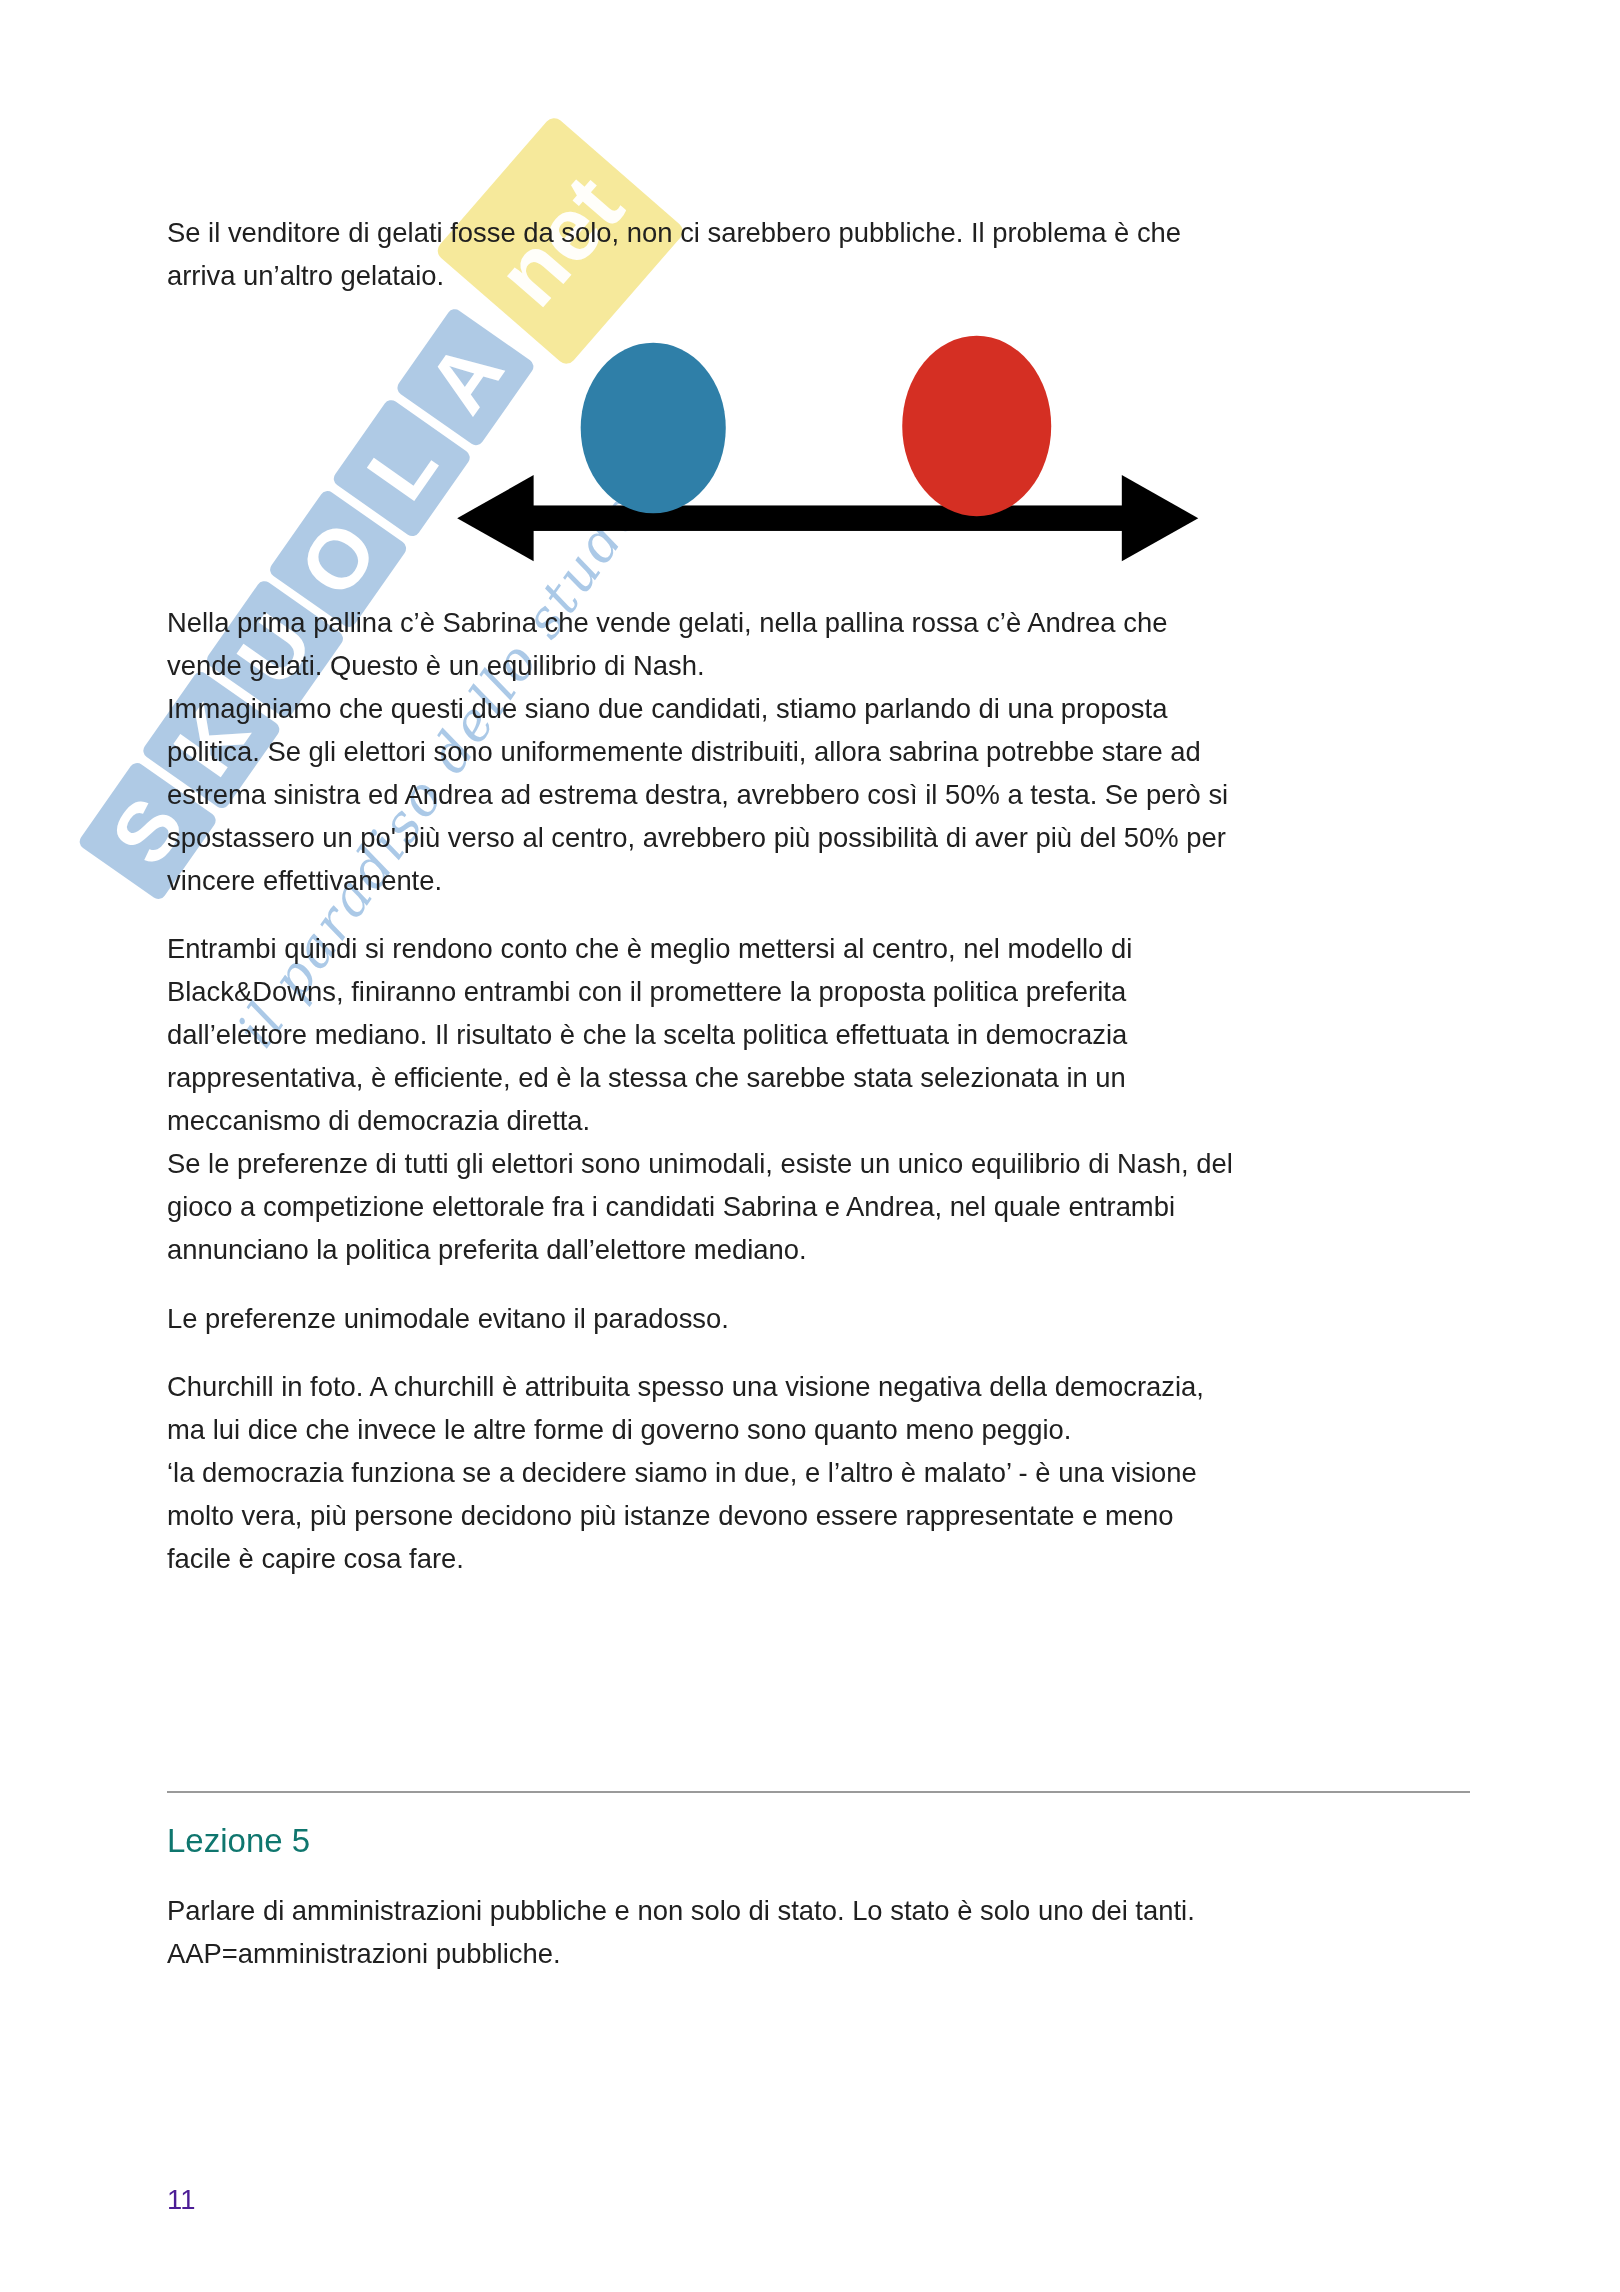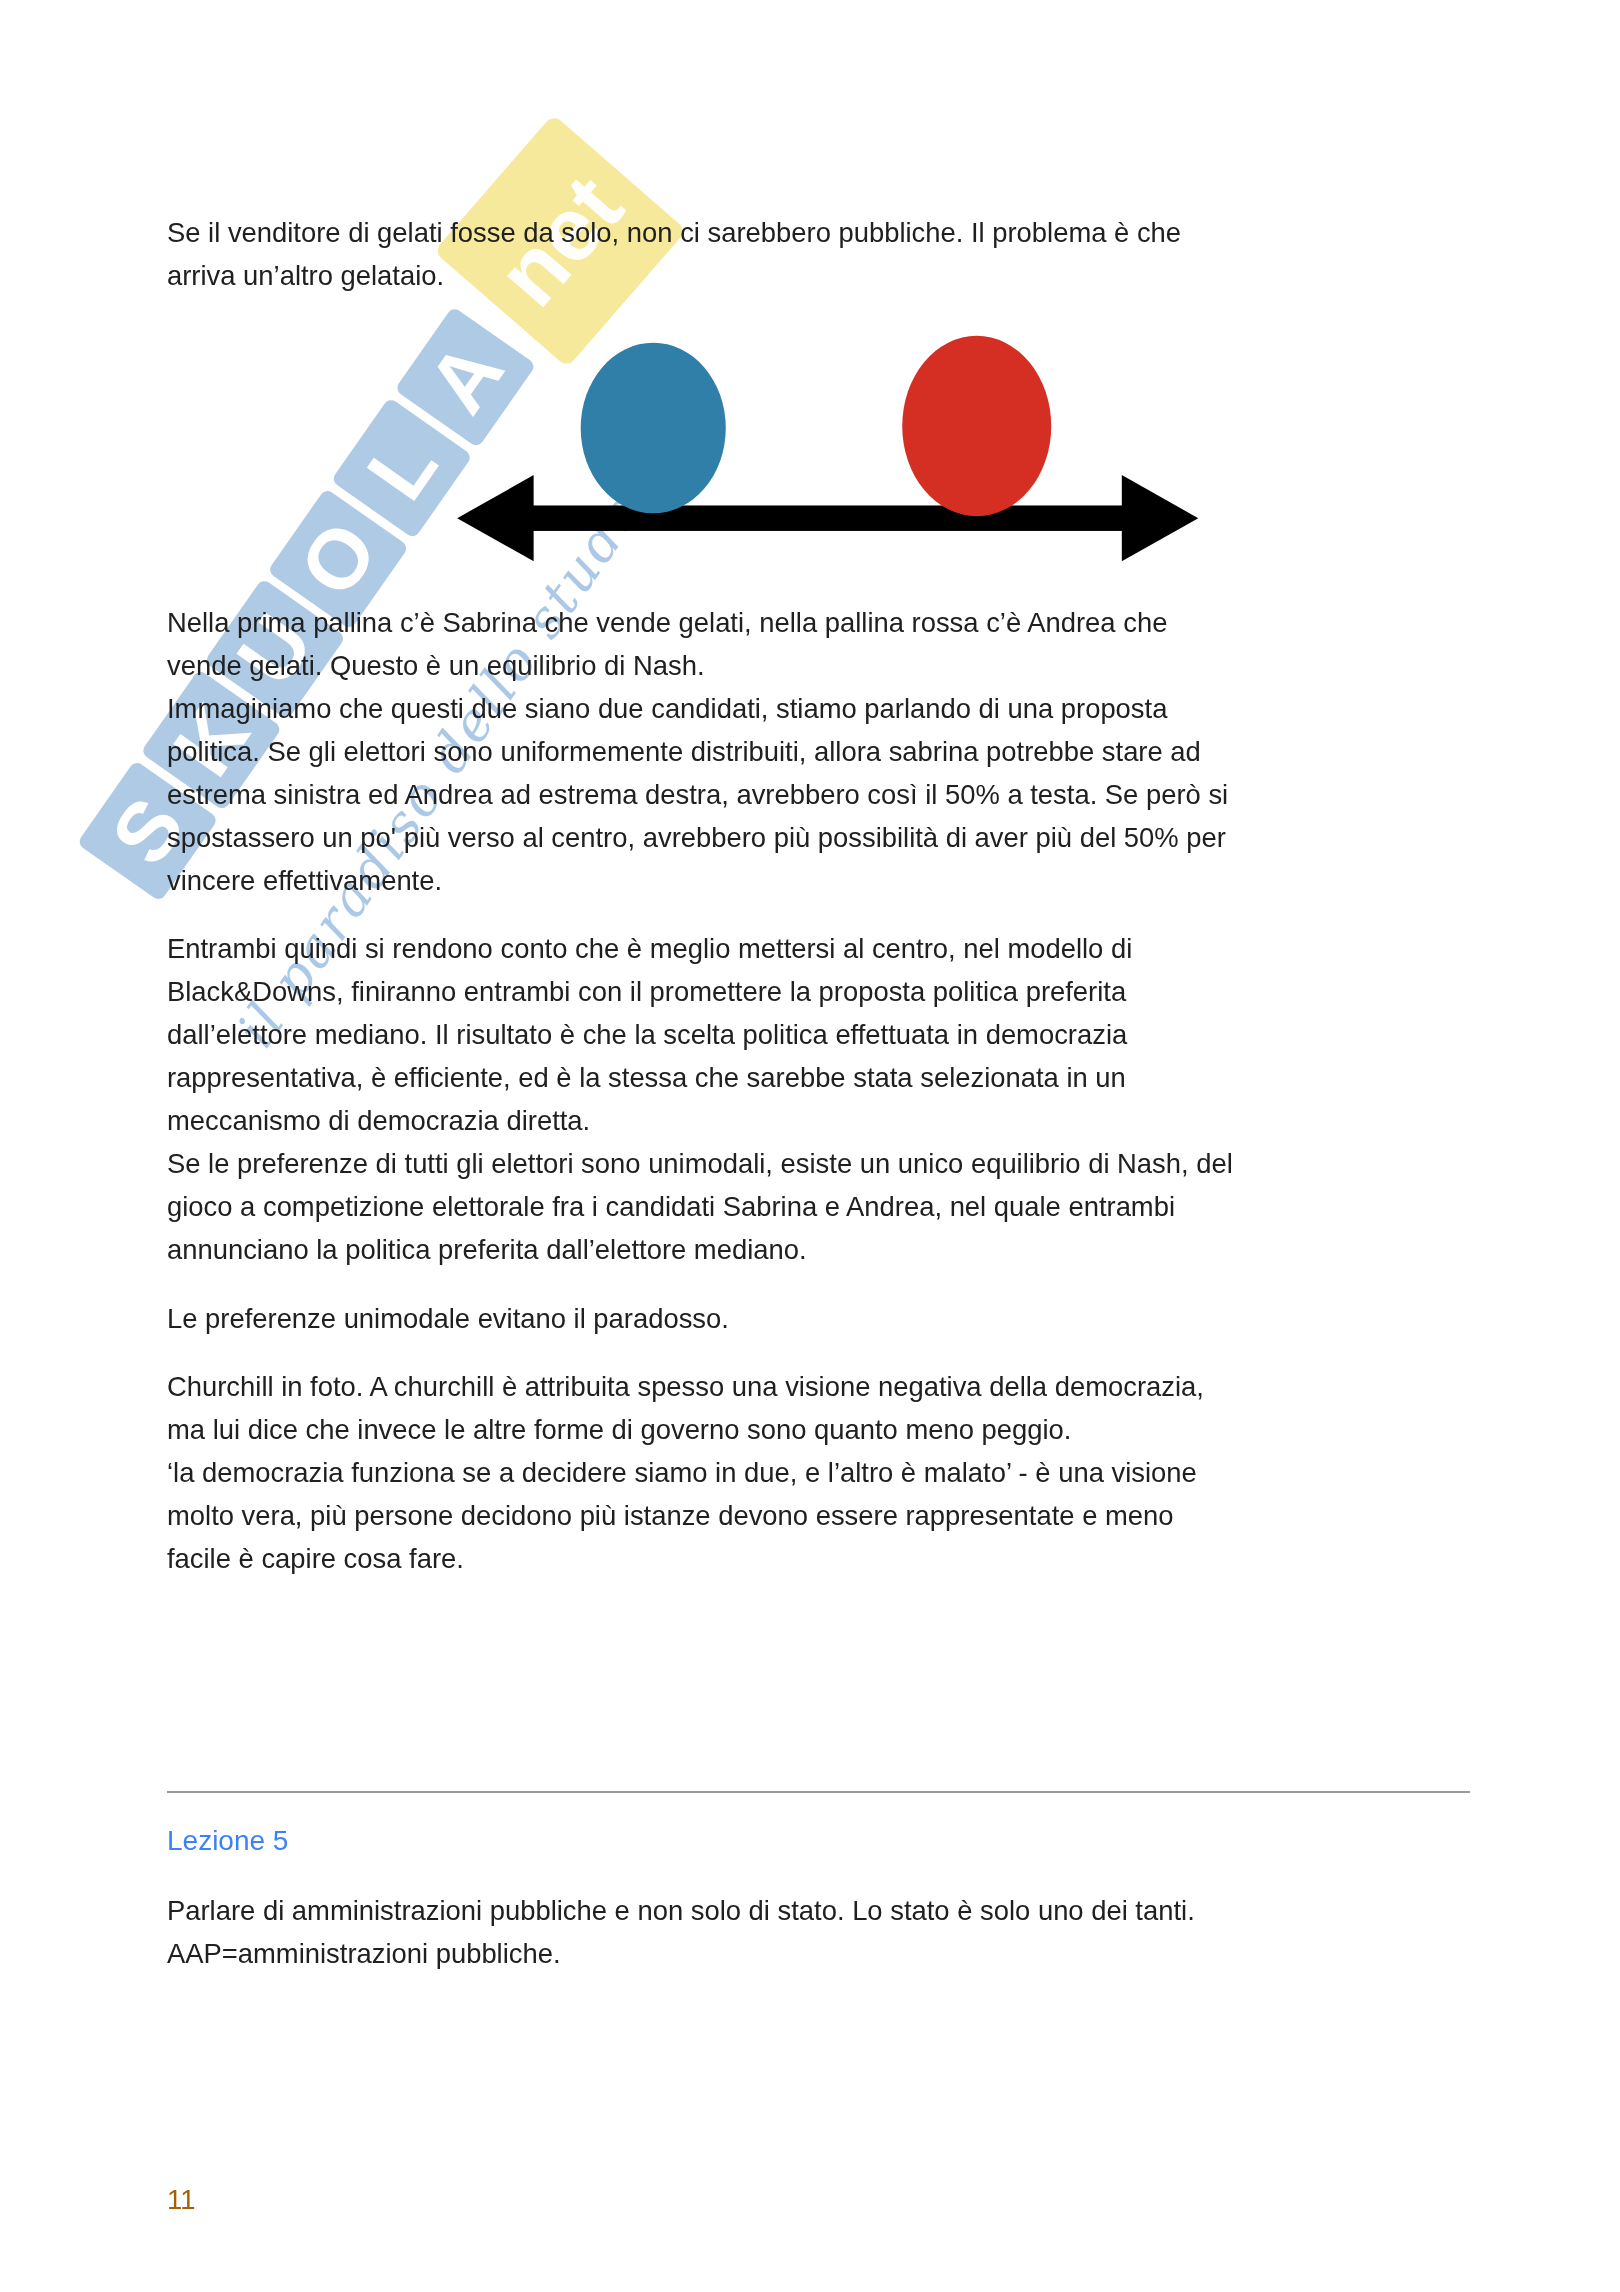--- a/index.html
+++ b/index.html
@@ -88,34 +88,34 @@
   .diagram svg { display: block; }
 
   .rule {
     border: none;
     border-top: 2px solid #9a9a9a;
     margin: 211px 0 0 0;
     width: 100%;
   }
   .section-heading {
     margin: 23.5px 0 0 0;
-    font-size: 28px;
+    font-size: 33px;
     line-height: 47px;
     font-weight: 400;
-    color: #3b82f6;
+    color: #0f766e;
   }
   .after-heading { margin-top: 25.5px !important; }
 
   .page-number {
     position: absolute;
     z-index: 2;
     left: 167px;
     top: 2184px;
     font-size: 27.4px;
-    color: #a16207;
+    color: #4c1d95;
   }
 </style>
 </head>
 <body>
 
 <div class="page">
 
   <div class="watermark">
     <div class="wm-logo">
       <span><span class="wm-tile">S</span><span class="wm-tile">K</span><span class="wm-tile">U</span><span class="wm-tile">O</span><span class="wm-tile">L</span><span class="wm-tile">A</span></span>

